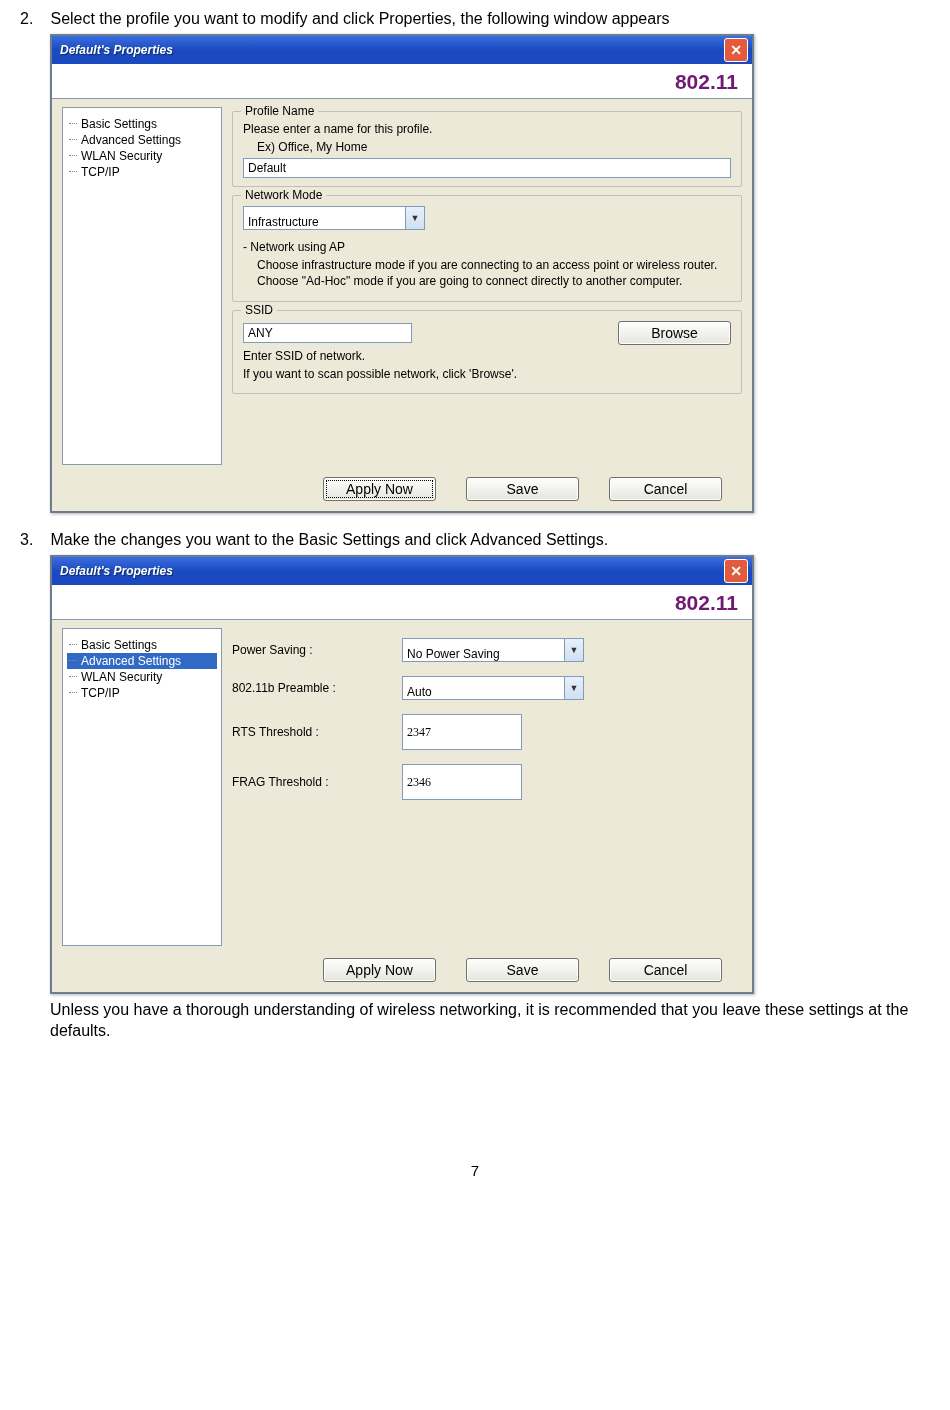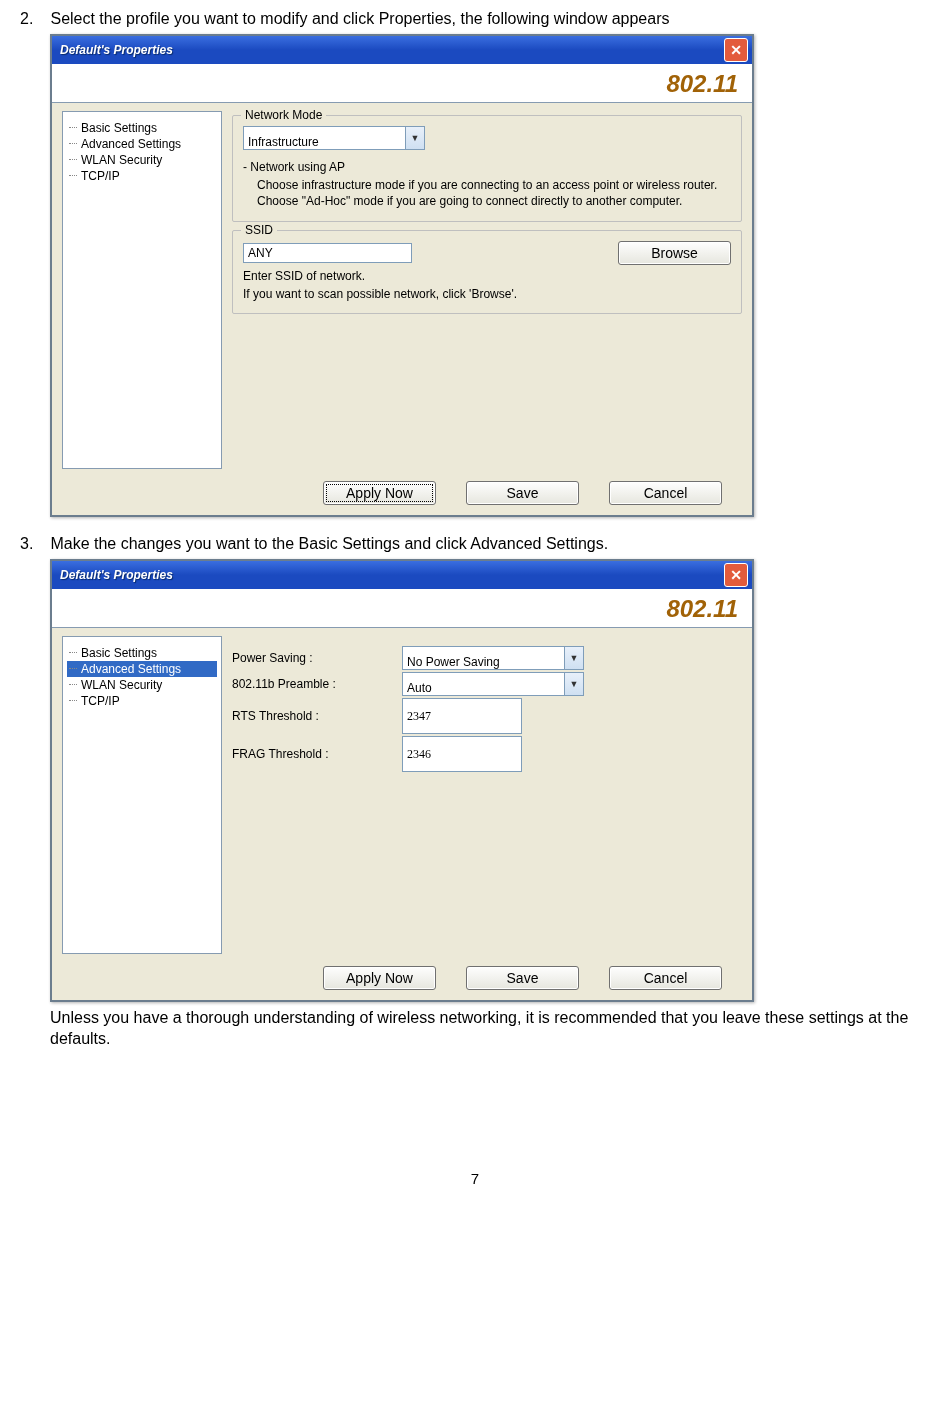--- a/index.html
+++ b/index.html
@@ -60,24 +60,23 @@
     font-size: 14px;
     line-height: 1;
   }
   .banner {
     background: #fff;
     text-align: right;
     padding: 6px 14px 4px 0;
     border-bottom: 1px solid #869bb1;
   }
   .banner-text {
-    color: #a16207;
+    color: #701a75;
     font-weight: bold;
-    font-style: italic;
-    font-size: 24px;
+    font-size: 21px;
     font-family: Arial, sans-serif;
   }
   .body-area {
     display: flex;
     gap: 10px;
     padding: 8px 10px 6px 10px;
     background: #ece9d8;
   }
   .tree {
     width: 150px;
@@ -200,21 +199,21 @@
   .button-bar {
     display: flex;
     justify-content: flex-end;
     gap: 30px;
     padding: 6px 30px 10px 0;
     background: #ece9d8;
   }
   .adv-grid {
     display: grid;
     grid-template-columns: 170px 180px;
-    row-gap: 2px;
+    row-gap: 14px;
     align-items: center;
     padding-top: 6px;
   }
   .adv-label {
     font-size: 12px;
   }
   .small-input {
     width: 120px;
     height: 36px;
     border: 1px solid #7f9db9;
@@ -257,20 +256,26 @@
       <span class="banner-text">802.11</span>
     </div>
     <div class="body-area">
       <div class="tree">
         <div class="tree-item">Basic Settings</div>
         <div class="tree-item">Advanced Settings</div>
         <div class="tree-item">WLAN Security</div>
         <div class="tree-item">TCP/IP</div>
       </div>
       <div class="right-panel">
+        <div class="group">
+          <span class="group-title">Profile Name</span>
+          <div class="field-text">Please enter a name for this profile.</div>
+          <div class="field-text indent">Ex) Office, My Home</div>
+          <input class="text-input" value="Default" style="">
+        </div>
         <div class="group">
           <span class="group-title">Network Mode</span>
           <div class="combo wide">
             <span class="combo-text">Infrastructure</span>
             <span class="combo-arrow">▼</span>
           </div>
           <div class="field-text" style="margin-top:10px;">- Network using AP</div>
           <div class="field-text indent" style="line-height:1.3;">Choose infrastructure mode if you are connecting to an access point or wireless router. Choose "Ad-Hoc" mode if you are going to connect directly to another computer.</div>
         </div>
         <div class="group">

